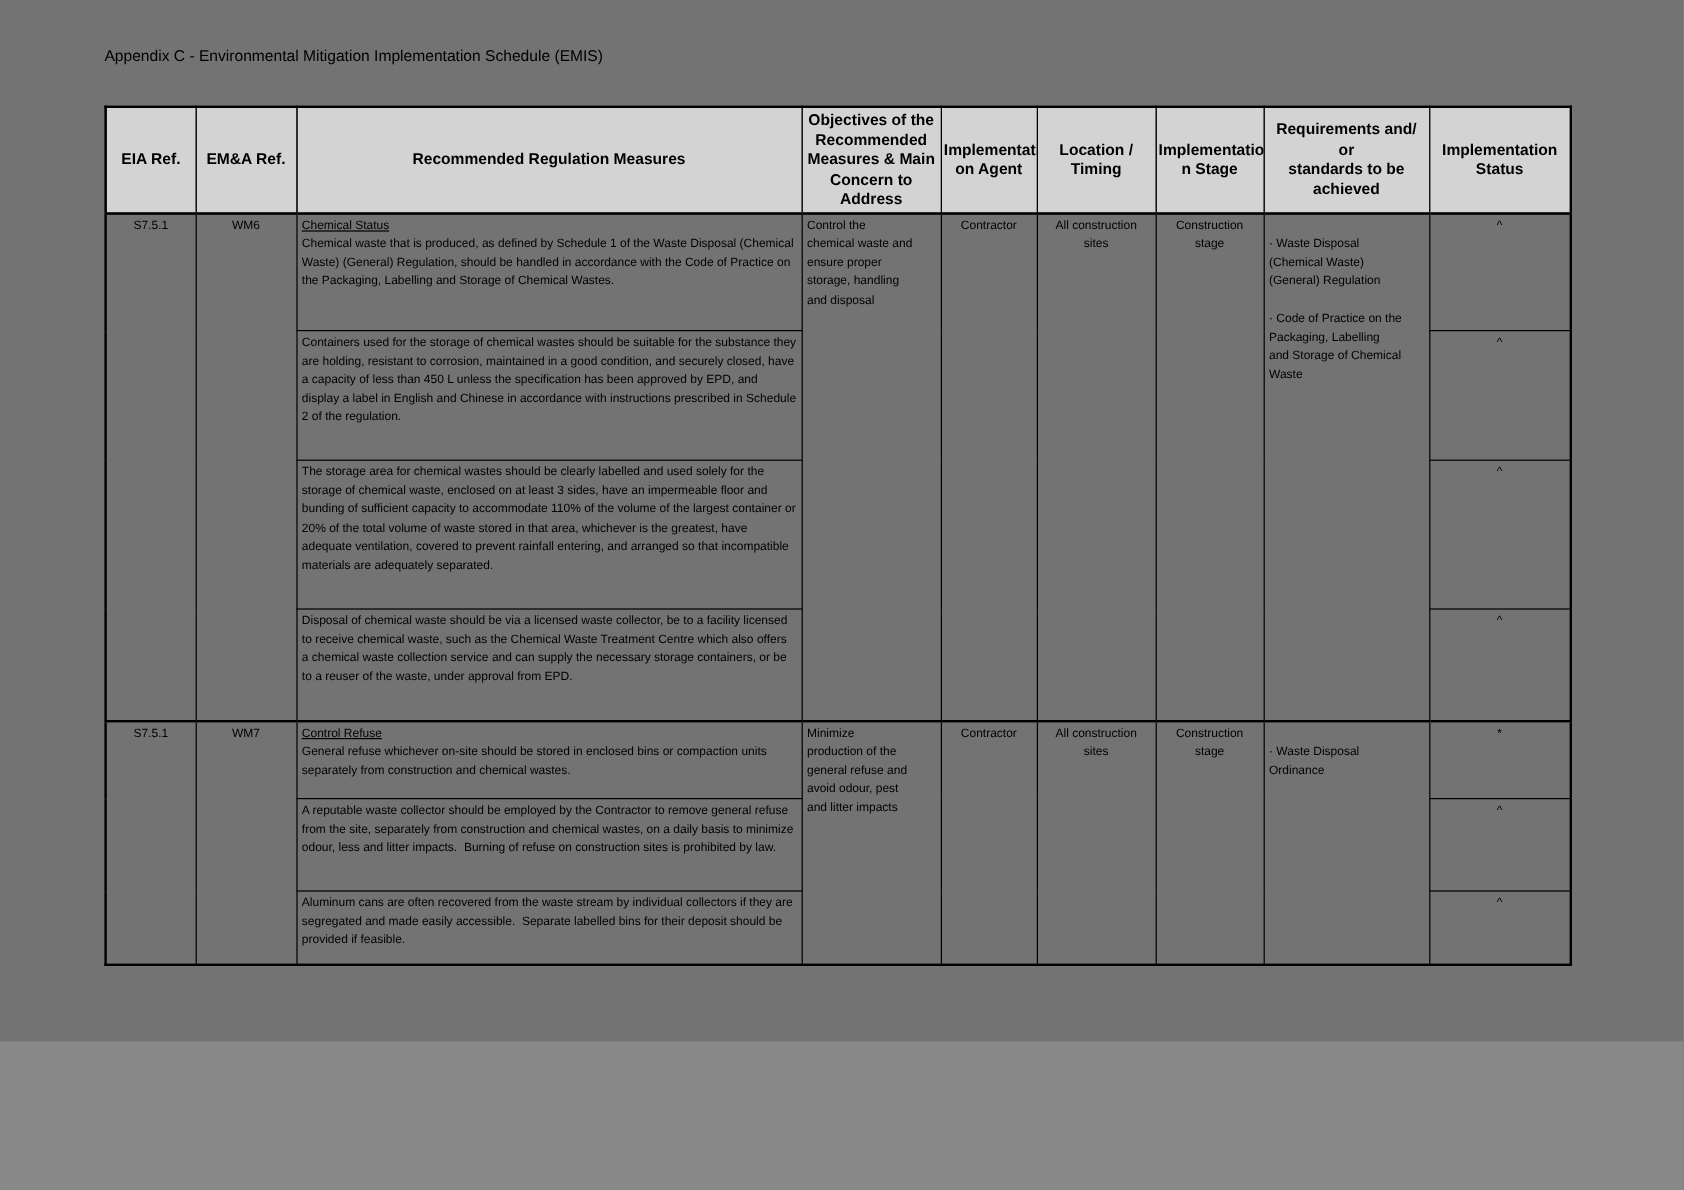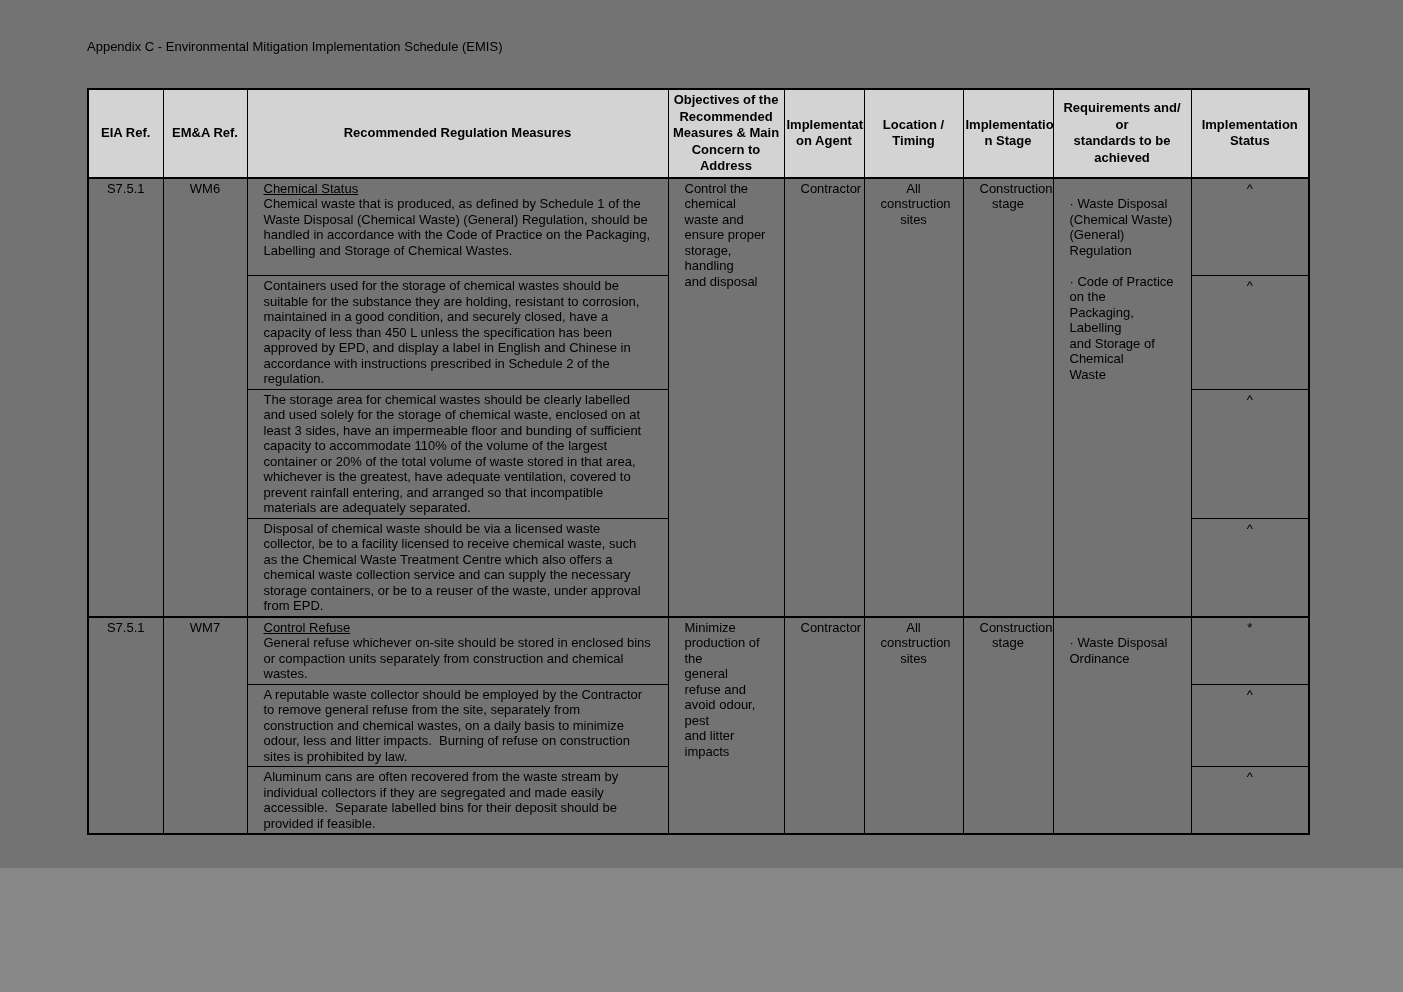--- a/index.html
+++ b/index.html
@@ -24,23 +24,23 @@
     left: 87px;
     top: 88px;
     width: 1221px;
     border-collapse: collapse;
     table-layout: fixed;
     border: 2px solid #000;
   }
   table.emis th, table.emis td {
     border: 1px solid #000;
     vertical-align: top;
-    font-size: 13px;
+    font-size: 10px;
     line-height: 15.5px;
-    padding: 2px 16px;
+    padding: 2px 4px;
     overflow: hidden;
   }
   table.emis thead th {
     background: #d3d3d3;
     font-weight: bold;
     font-size: 13px;
     line-height: 16.5px;
     text-align: center;
     vertical-align: middle;
     white-space: pre-line;

